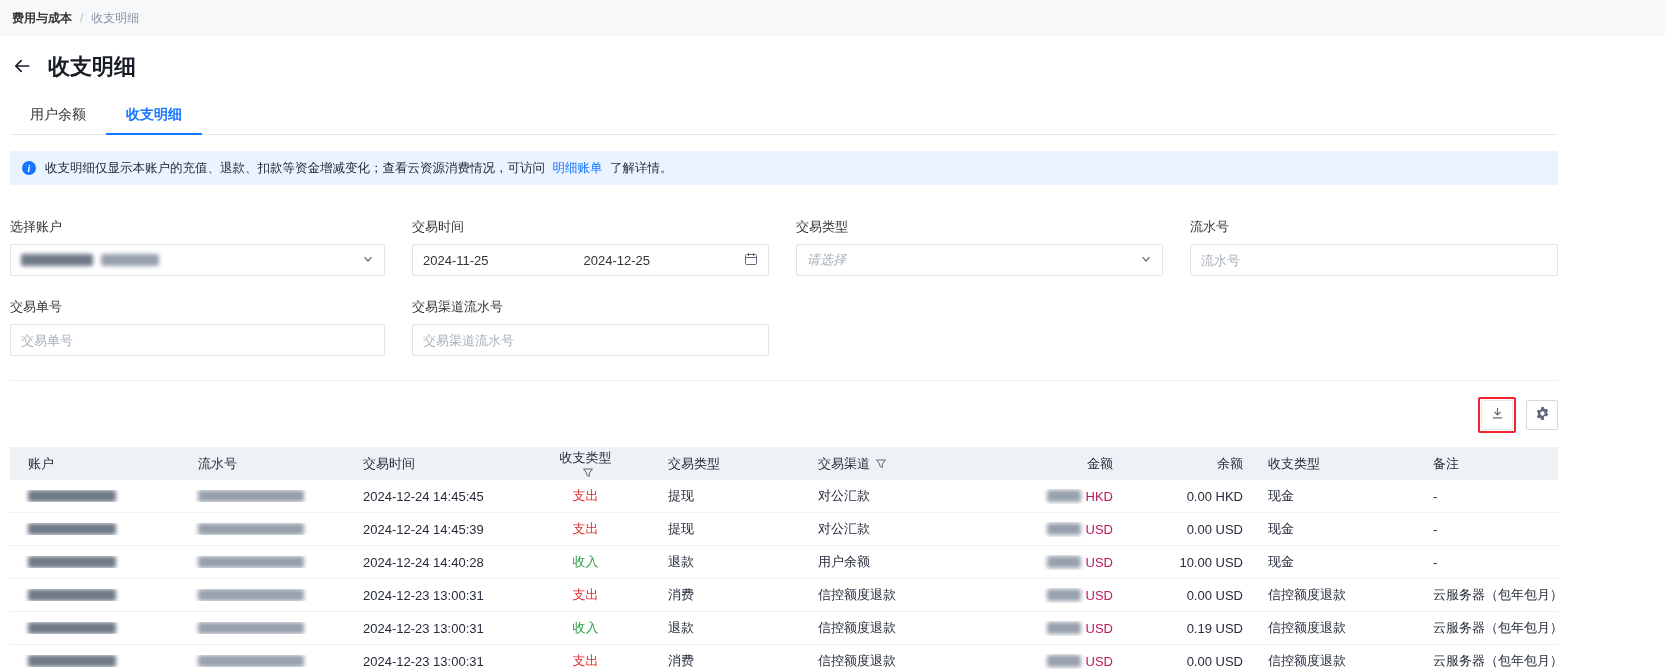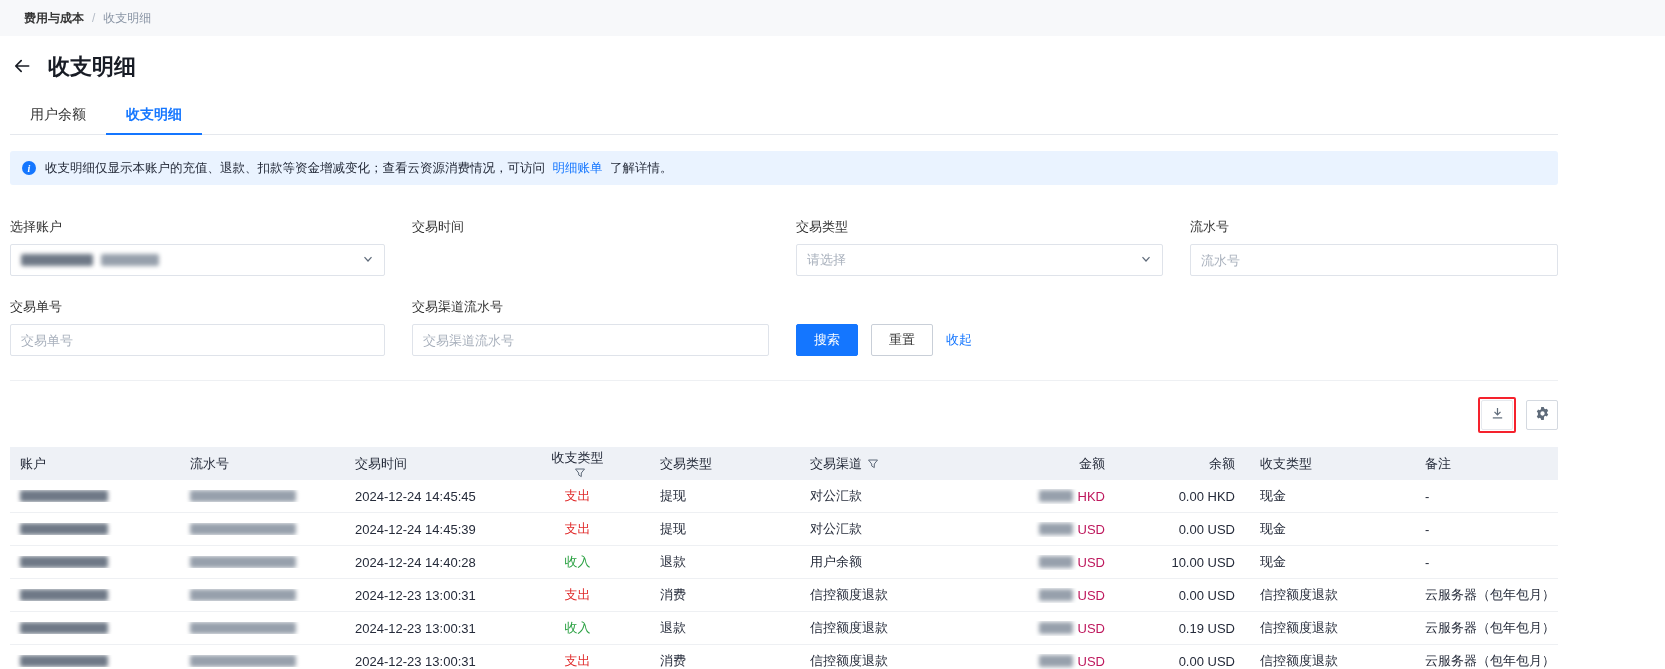--- a/index.html
+++ b/index.html
@@ -8,57 +8,57 @@
     width:1665px; height:669px; overflow:hidden;
     background:#fff; color:#252b3a;
     font-family:"Liberation Sans","DejaVu Sans",sans-serif;
     font-size:13px;
   }
   :root{
     --accent-blue:#1476ff; --expense-red:#e02b2b; --income-green:#2ba143;
     --banner-bg:#eaf3ff; --table-header-bg:#eef1f6; --highlight-red:#f5222d;
     --border:#dfe3ea; --muted:#8a95a5;
   }
-  .topbar{height:36px; background:#f7f8fa; display:flex; align-items:center; padding-left:24px; font-size:12px;}
+  .topbar{height:36px; background:#f7f8fa; display:flex; align-items:center; padding-left:12px; font-size:12px;}
   .crumb-first{color:#333; font-weight:600; cursor:pointer;}
   .crumb-sep{color:#b5bcc7; margin:0 8px;}
   .crumb-last{color:#8a95a5;}
   .container{width:1548px; margin-left:10px;}
   .title-row{display:flex; align-items:center; gap:14px; margin-top:16px;}
   .back-btn{border:none; background:none; padding:0; cursor:pointer; width:24px; height:24px; display:flex; align-items:center; justify-content:center;}
   h1{font-size:22px; font-weight:700; margin:0; color:#181c25;}
   .tabs{display:flex; border-bottom:1px solid #e5e8ed; margin-top:14px;}
   .tab{padding:10px 20px; font-size:14px; color:#333; cursor:pointer; position:relative;}
   .tab.active{color:var(--accent-blue); font-weight:600;}
   .tab.active::after{content:""; position:absolute; left:0; right:0; bottom:-1px; height:2px; background:var(--accent-blue);}
   .banner{margin-top:16px; background:var(--banner-bg); border-radius:3px; min-height:34px; display:flex; align-items:center; gap:9px; padding:7px 12px; font-size:12.5px; color:#252b3a;}
   .info-icon{width:14px; height:14px; min-width:14px; border-radius:50%; background:var(--accent-blue); color:#fff; font-size:10px; font-weight:700; display:flex; align-items:center; justify-content:center; font-family:"Liberation Serif","DejaVu Serif",serif; font-style:italic;}
   .banner a{color:var(--accent-blue); text-decoration:none; margin:0 4px; cursor:pointer;}
   .filters{display:grid; grid-template-columns:375px 357px 367px 1fr; column-gap:27px; row-gap:22px; margin-top:33px;}
   .fg label{display:block; margin-bottom:8px; font-size:13px; color:#333;}
   .ctrl{height:32px; border:1px solid var(--border); border-radius:2px; background:#fff; display:flex; align-items:center; padding:0 10px; width:100%; cursor:pointer;}
   .ctrl .spacer{flex:1;}
-  .ph{color:#a8b0bc;}
+  .ph{color:#a8b0bc;font-style:italic;}
   input.ctrl{cursor:text; font-size:13px; color:#333; outline:none; font-family:inherit;}
   input.ctrl::placeholder{color:#a8b0bc;}
   .date-val{color:#333;}
   .btn-row{align-self:end; display:flex; align-items:center; gap:13px; height:32px;}
   .btn{height:32px; padding:0 17px; font-size:13px; border-radius:2px; cursor:pointer; font-family:inherit;}
   .btn-primary{background:var(--accent-blue); border:1px solid var(--accent-blue); color:#fff;}
   .btn-plain{background:#fff; border:1px solid #c9cfd8; color:#333;}
   .link{color:var(--accent-blue); cursor:pointer; font-size:13px; text-decoration:none;}
   .divider{border-top:1px solid #eef0f3; margin-top:24px;}
   .toolbar{display:flex; justify-content:flex-end; align-items:center; gap:10px; margin-top:16px;}
   .icon-btn{width:32px; height:30px; border:1px solid #d4d9e0; border-radius:2px; background:#fff; display:flex; align-items:center; justify-content:center; cursor:pointer; padding:0;}
   .hl-box{border:2px solid var(--highlight-red); padding:1px; display:inline-flex; border-radius:2px;}
   .tbl{margin-top:14px; width:100%;}
   .tr{display:flex; align-items:center; height:33px; border-bottom:1px solid #eef0f3;}
   .tr.head{background:var(--table-header-bg); border-bottom:none; color:#252b3a;}
   .td{padding-left:10px; display:flex; align-items:center; white-space:nowrap; overflow:hidden;}
-  .c-account{width:170px;}
+  .c-account{width:170px;margin-left:8px;}
   .c-serial{width:165px;}
   .c-time{width:150px;}
   .c-io{width:155px;flex-direction:column;}
   .c-type{width:150px;}
   .c-channel{width:190px;}
   .c-amount{width:115px; justify-content:flex-end; padding-left:0;}
   .c-balance{width:130px; justify-content:flex-end; padding-left:0;}
   .c-fund{width:190px; padding-left:25px;}
   .c-remark{flex:1; padding-left:0;}
   .io.out{color:var(--expense-red);}
@@ -112,20 +112,30 @@
         <span class="blur blur-dark" style="width:72px"></span>
         <span class="blur blur-mid" style="width:58px; margin-left:8px"></span>
         <span class="spacer"></span>
         <span><svg width="12" height="12" viewBox="0 0 12 12">
               <path d="M2.5 4.2 L6 8 L9.5 4.2" stroke="#5f6b7a" stroke-width="1.2" fill="none"></path>
             </svg></span>
       </div>
     </div>
     <div class="fg">
       <label>交易时间</label>
+      <div class="ctrl">
+        <span class="date-val" style="flex:1">2024-11-25</span>
+        <span class="date-val" style="flex:1">2024-12-25</span>
+        <span>
+          <svg width="14" height="14" viewBox="0 0 14 14">
+              <rect x="1.5" y="2.5" width="11" height="10" rx="1" stroke="#5f6b7a" fill="none"></rect>
+              <path d="M1.5 5.5h11 M4.5 1v3 M9.5 1v3" stroke="#5f6b7a" fill="none"></path>
+            </svg>
+        </span>
+      </div>
     </div>
     <div class="fg">
       <label>交易类型</label>
       <div class="ctrl">
         <span class="ph">请选择</span>
         <span class="spacer"></span>
         <span><svg width="12" height="12" viewBox="0 0 12 12">
               <path d="M2.5 4.2 L6 8 L9.5 4.2" stroke="#5f6b7a" stroke-width="1.2" fill="none"></path>
             </svg></span>
       </div>
@@ -135,25 +145,20 @@
       <input class="ctrl" placeholder="流水号" style="">
     </div>
 
     <div class="fg">
       <label>交易单号</label>
       <input class="ctrl" placeholder="交易单号" style="">
     </div>
     <div class="fg">
       <label>交易渠道流水号</label>
       <input class="ctrl" placeholder="交易渠道流水号" style="">
-    </div>
-    <div class="btn-row">
-      <button class="btn btn-primary">搜索</button>
-      <button class="btn btn-plain">重置</button>
-      <a class="link">收起</a>
     </div>
     <div></div>
   </div>
 
   <div class="divider"></div>
 
   <div class="toolbar">
     <span class="hl-box">
       <button class="icon-btn" style="border-color:#e6e9ee">
         <span>

